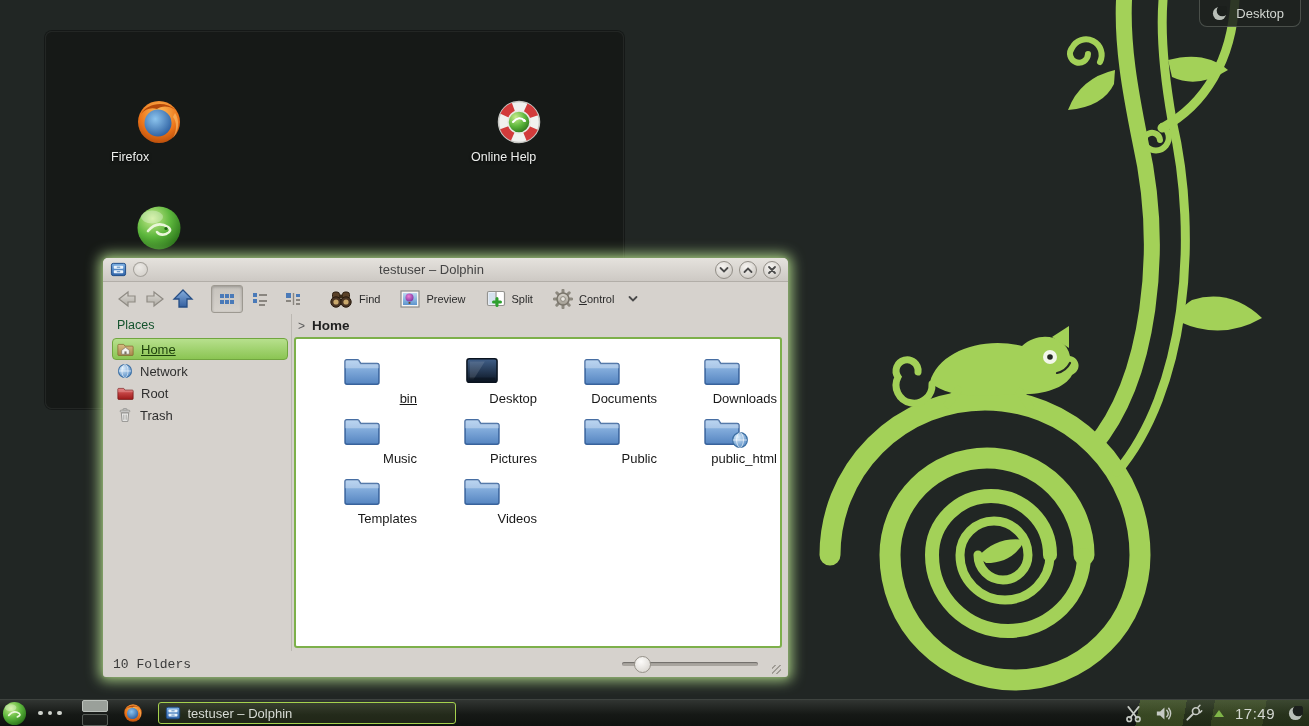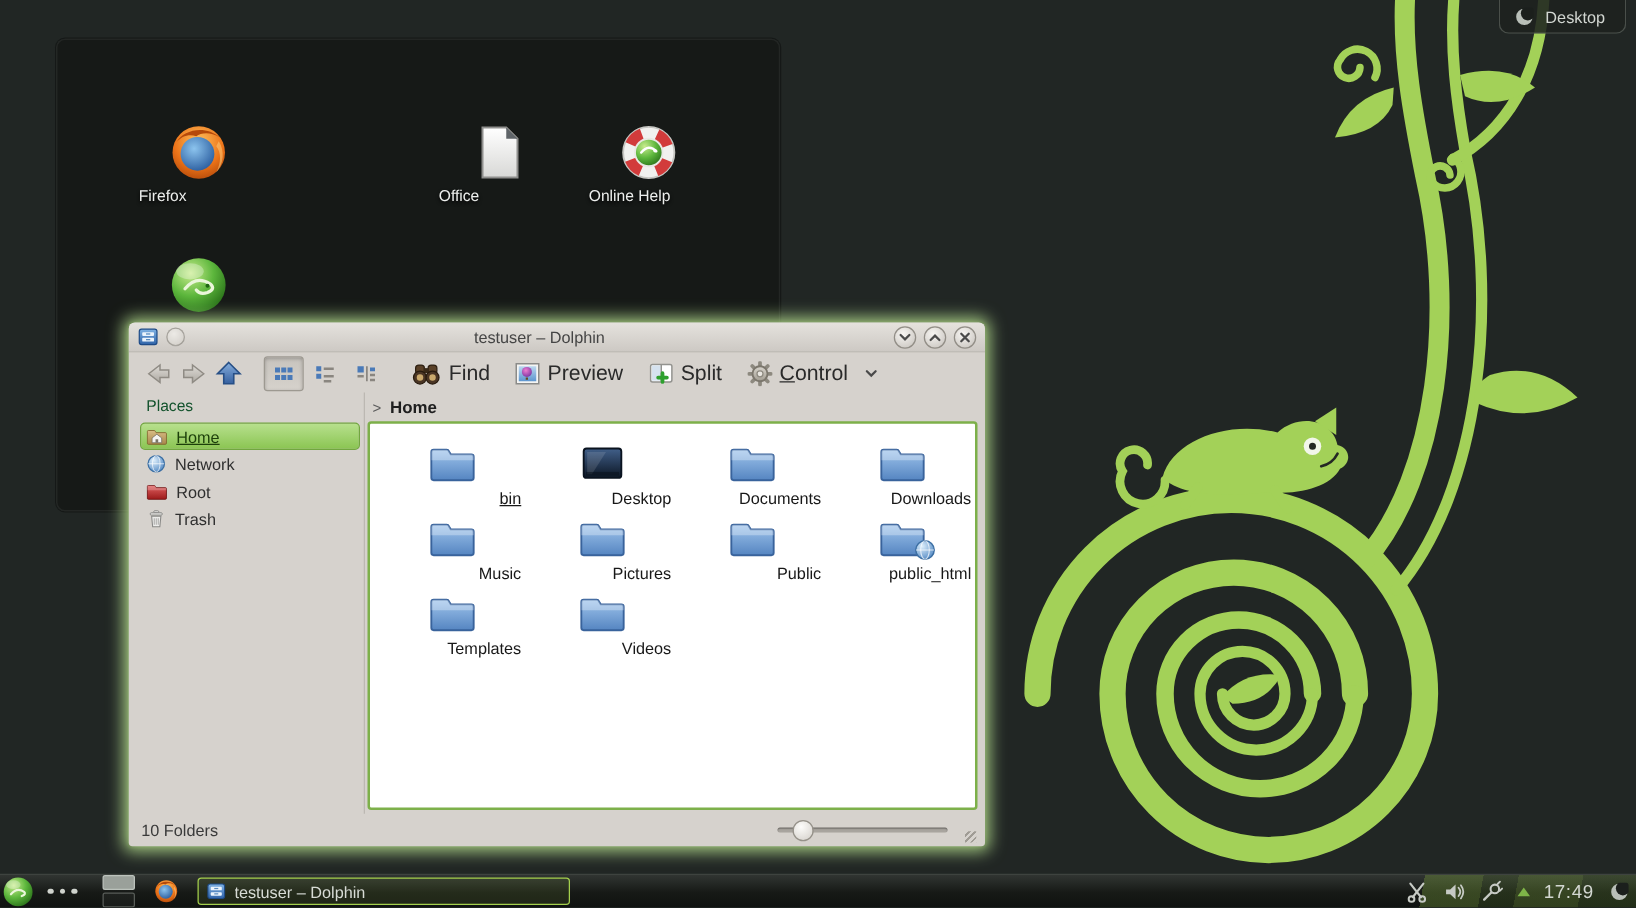--- a/index.html
+++ b/index.html
@@ -42,42 +42,42 @@
   .tb-circle{width:16px;height:16px;border-radius:50%;
     background:radial-gradient(circle at 40% 32%,#f7f5f2,#c5c1bb);
     border:1px solid #928e87;display:flex;align-items:center;justify-content:center;}
   .menu-dot{width:13px;height:13px;border-radius:50%;border:1px solid rgba(120,116,110,.55);
     background:radial-gradient(circle at 40% 32%,#eceae6,#d0ccc6);}
   .toolbar{height:32px;display:flex;align-items:center;padding:1px 8px 1px 10px;}
   .navbtn{width:28px;height:24px;display:flex;align-items:center;justify-content:center;}
   .vmgroup{display:flex;margin-left:14px;gap:1px;}
   .vm-btn{width:30px;height:26px;display:flex;align-items:center;justify-content:center;border-radius:3px;border:1px solid transparent;}
   .vm-btn.active{border:1px solid #9d9991;background:linear-gradient(#c7c3bd,#d6d2cc);box-shadow:inset 0 1px 3px rgba(0,0,0,.25);}
-  .tbtn{display:flex;align-items:center;gap:6px;margin-left:20px;font-size:17px;color:#2a2a2a;white-space:nowrap;}
+  .tbtn{display:flex;align-items:center;gap:6px;margin-left:20px;font-size:11px;color:#2a2a2a;white-space:nowrap;}
   .tbtn u{text-decoration:underline;}
   .ctl-chevron{margin-left:8px;}
   .content{position:absolute;left:0;right:0;top:56px;bottom:26px;}
   .places{position:absolute;left:6px;top:0;width:182px;bottom:0;border-right:1px solid #bcb8b2;}
   .places-header{font-size:12.5px;color:#14532d;padding:4px 8px 6px 8px;}
   .place{display:flex;align-items:center;gap:7px;height:20px;margin:0 3px;padding:0 4px;font-size:13px;color:#2f2f2f;border:1px solid transparent;}
   .place.selected{background:linear-gradient(#b7e08d,#8bc553);border:1px solid #71a63f;border-radius:4px;color:#1c3f0a;}
   .place.selected .plbl{text-decoration:underline;}
   .main{position:absolute;left:190px;right:5px;top:0;bottom:0;}
   .breadcrumb{height:23px;display:flex;align-items:center;gap:7px;padding-left:5px;}
   .crumb-arrow{color:#5c5c5c;font-size:12px;}
   .crumb-current{font-weight:bold;font-size:13.5px;color:#1f1f1f;}
   .view{position:absolute;left:1px;right:1px;top:23px;bottom:3px;background:#fff;
     border:2px solid #7db04a;border-radius:3px;}
   .fitem{position:absolute;width:110px;text-align:center;cursor:default;}
   .fitem .iconwrap{height:34px;display:flex;justify-content:center;align-items:flex-end;position:relative;}
   .flabel{font-size:13px;color:#181818;margin-top:4px;text-align:right;}
   .flabel.underline{text-decoration:underline;}
   .overlay-globe{position:absolute;right:28px;bottom:-2px;}
   .statusbar{position:absolute;left:0;right:4px;bottom:0;height:26px;display:flex;align-items:center;
-    padding:0 10px;font-size:13px;color:#3a3a3a;}
+    padding:0 10px;font-size:13px;color:#3a3a3a;font-family:Liberation Mono, monospace;}
   .slider{position:absolute;right:26px;top:11px;width:136px;height:4px;background:#a9a59f;
     border-radius:2px;box-shadow:inset 0 1px 1px rgba(0,0,0,.35);}
   .slider-handle{position:absolute;left:12px;top:-6px;width:15px;height:15px;border-radius:50%;
     background:radial-gradient(circle at 40% 30%,#fdfcfa,#d3cfc9);border:1px solid #96928a;}
   .grip{position:absolute;right:3px;bottom:3px;width:9px;height:9px;
     background:repeating-linear-gradient(135deg,transparent 0 2px,#a09c95 2px 3.5px);}
   
   .panel{position:absolute;left:0;right:0;bottom:0;height:26px;
     background:linear-gradient(#313532,#161916 55%,#0f1210);
     border-top:1px solid #3e433f;display:flex;align-items:center;}
@@ -388,28 +388,20 @@
 
 <div class="folderview">
   <div class="dicon" style="left:65px;top:64px">
     <div class="ic">
         <svg width="48" height="48">
           <use href="#sym-firefox"></use>
         </svg>
       </div>
     <div class="lbl">Firefox</div>
   </div>
-  <div class="dicon" style="left:305px;top:64px">
-    <div class="ic">
-        <svg width="48" height="48">
-          <use href="#sym-office"></use>
-        </svg>
-      </div>
-    <div class="lbl">Office</div>
-  </div>
   <div class="dicon" style="left:425px;top:64px">
     <div class="ic">
         <svg width="48" height="48">
           <use href="#sym-lifebuoy"></use>
         </svg>
       </div>
     <div class="lbl">Online Help</div>
   </div>
   <div class="dicon" style="left:65px;top:170px">
     <div class="ic">

